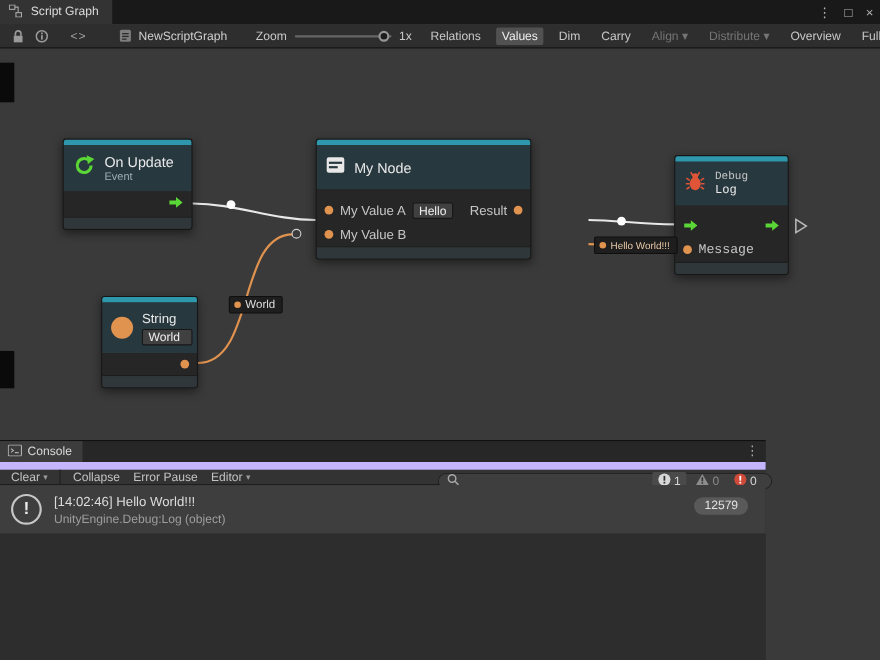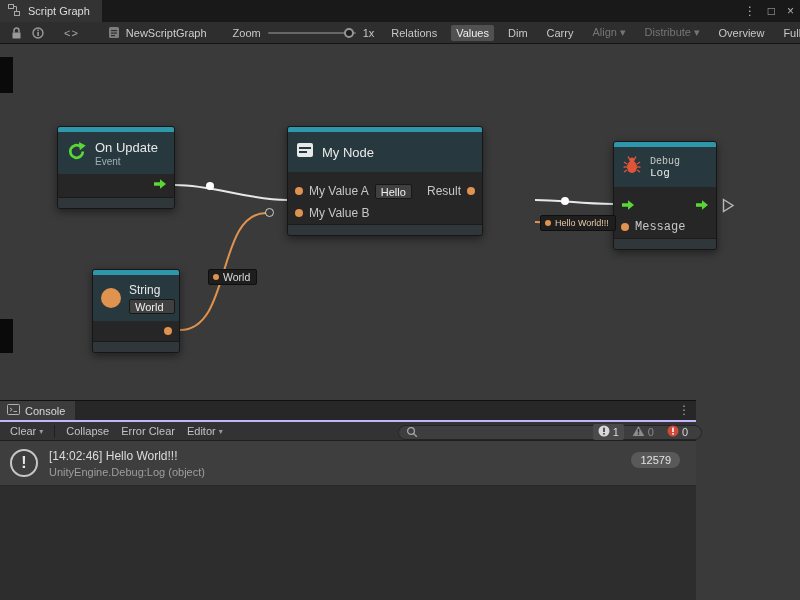--- a/index.html
+++ b/index.html
@@ -46,21 +46,21 @@
   .wire-chip { position:absolute; background:#1e1e1e; border:1px solid #0f0f0f; border-radius:2px; height:16px; display:flex; align-items:center; gap:4px; padding:0 6px 0 4px; color:#dddddd; }
   .wire-chip .vdot { width:6px; height:6px; }
   .chip-sm { font-size:10.5px; }
   .chip-xs { font-size:9px; color:#e8c9a8; }
 
   
   #console { position:absolute; top:400px; left:0; width:696px; height:200px; background:#2e2e2e; }
   .c-tabstrip { position:relative; height:20px; background:#272727; border-top:1px solid #101010; display:flex; }
   .c-tab { background:#3c3c3c; display:flex; align-items:center; gap:5px; padding:0 10px 0 7px; font-size:11px; color:#d8d8d8; }
   .c-menu { position:absolute; right:6px; top:2px; color:#aaaaaa; font-size:12px; }
-  .c-toolbar { position:relative; height:21px; background:#333333; border-top:2px solid #c4b5fd; border-bottom:1px solid #1e1e1e; display:flex; align-items:center; font-size:11px; color:#c2c2c2; padding:0 4px; }
+  .c-toolbar { position:relative; height:21px; background:#333333; border-top:7px solid #c4b5fd; border-bottom:1px solid #1e1e1e; display:flex; align-items:center; font-size:11px; color:#c2c2c2; padding:0 4px; }
   .c-btn { display:flex; align-items:center; gap:3px; padding:1px 6px; cursor:default; }
   .caret { font-size:8px; color:#9a9a9a; }
   .c-search { position:absolute; left:398px; top:3px; width:304px; height:15px; background:#3e3e3e; border:1px solid #242424; border-radius:8px; display:flex; align-items:center; gap:4px; padding:0 7px; }
   .c-search input { flex:1; background:transparent; border:none; outline:none; color:#ddd; font-size:11px; font-family:"Liberation Sans",sans-serif; }
   .c-counts { position:absolute; right:3px; top:2px; display:flex; gap:3px; }
   .count-btn { display:flex; align-items:center; gap:3px; padding:1px 5px; border-radius:2px; font-size:11px; color:#d6d6d6; }
   .count-btn.pressed { background:#4a4a4a; }
   .count-btn.dim { color:#8a8a8a; }
   .c-entry { position:relative; height:45px; background:#3e3e3e; border-bottom:1px solid #292929; display:flex; align-items:center; gap:11px; padding:0 10px; }
   .entry-icon { width:28px; height:28px; border-radius:50%; border:2.5px solid #c6c6c6; color:#e8e8e8; display:flex; align-items:center; justify-content:center; font-weight:bold; font-size:16px; flex:0 0 auto; }
@@ -312,21 +312,21 @@
   <div class="c-toolbar">
     <div class="c-btn">
       <span>Clear</span>
       <span class="caret">▾</span>
     </div>
     <span class="vsep"></span>
     <div class="c-btn">
       <span>Collapse</span>
     </div>
     <div class="c-btn">
-      <span>Error Clear</span>
+      <span>Error Pause</span>
     </div>
     <div class="c-btn">
       <span>Editor</span>
       <span class="caret">▾</span>
     </div>
 
     <div class="c-search">
       <span>
         <svg width="12" height="12">
             <circle cx="5" cy="5" r="3.4" fill="none" stroke="#a8a8a8" stroke-width="1.3"></circle>

